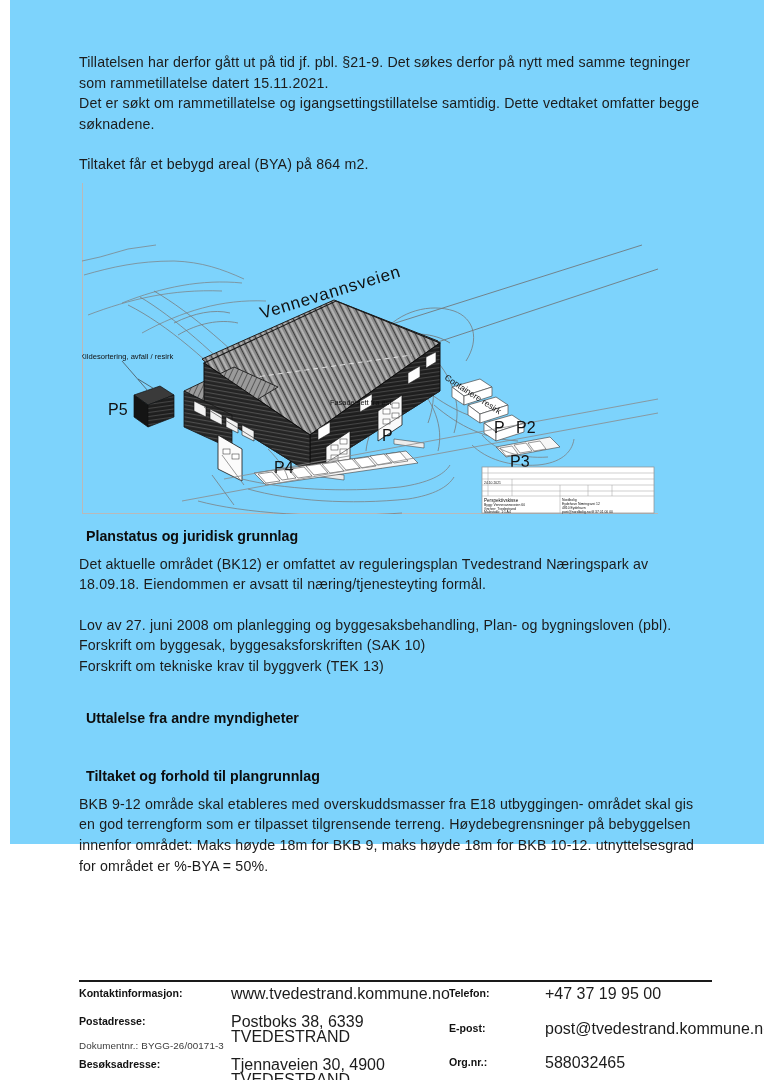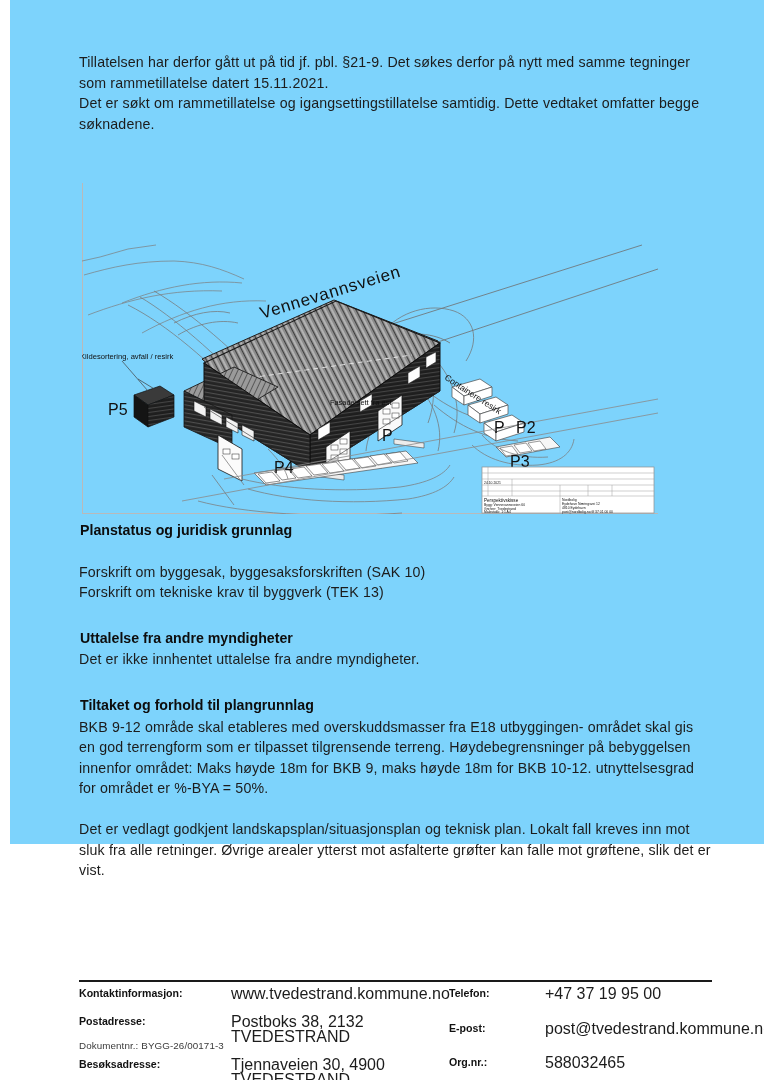--- a/index.html
+++ b/index.html
@@ -36,21 +36,21 @@
     margin: 0;
     font-size: 14.2px;
     line-height: 20.6px;
     letter-spacing: 0.01em;
     color: #1c1c1c;
   }
   .gap-md { height: 20px; }
   .gap-lg { height: 24px; }
 
   h2.section {
-    margin: 1px;
+    margin: 7px;
     font-size: 14.2px;
     line-height: 20.6px;
     font-weight: bold;
     color: #0d0d0d;
   }
 
   
   .drawing-wrap {
     position: absolute;
     left: 72px;
@@ -129,20 +129,21 @@
 </style>
 </head>
 <body>
 
 <div class="page">
 
   <div class="content">
     <p class="para">Tillatelsen har derfor gått ut på tid jf. pbl. §21-9. Det søkes derfor på nytt med samme tegninger som rammetillatelse datert 15.11.2021.</p>
     <p class="para">Det er søkt om rammetillatelse og igangsettingstillatelse samtidig. Dette vedtaket omfatter begge søknadene.</p>
     <div class="gap-md"></div>
+    <p class="para">Tiltaket får et bebygd areal (BYA) på 864 m2.</p>
   </div>
 
   <div class="drawing-wrap">
     <div class="drawing-frame-left"></div>
     <div class="drawing-frame-bottom"></div>
 
     <svg class="drawing-svg" width="576" height="331" viewBox="0 0 576 331">
       <defs>
         <pattern id="roofHatch" width="6" height="6" patternUnits="userSpaceOnUse" patternTransform="rotate(-27)">
           <rect width="6" height="6" fill="#8c8c8c"></rect>
@@ -359,48 +360,48 @@
         <text class="dlabel" x="480" y="322" font-size="3.4" fill="#555">Eydehavn Næringsvei 12</text>
         <text class="dlabel" x="480" y="326" font-size="3.4" fill="#555">4810 Eydehavn</text>
         <text class="dlabel" x="480" y="329.6" font-size="3.4" fill="#6a6a6a">post@nordbolig.no  tlf 37 01 00 00</text>
       </g>
     </svg>
   </div>
 
   <div class="content" style="top:519px;">
 
     <h2 class="section">Planstatus og juridisk grunnlag</h2>
+    <p class="para">Det aktuelle området (BK12) er omfattet av reguleringsplan Tvedestrand Næringspark av 18.09.18. Eiendommen er avsatt til næring/tjenesteyting formål.</p>
     <div class="gap-md"></div>
+    <p class="para">Lov av 27. juni 2008 om planlegging og byggesaksbehandling, Plan- og bygningsloven (pbl).</p>
     <p class="para">Forskrift om byggesak, byggesaksforskriften (SAK 10)</p>
     <p class="para">Forskrift om tekniske krav til byggverk (TEK 13)</p>
 
     <div class="gap-lg"></div>
 
     <h2 class="section">Uttalelse fra andre myndigheter</h2>
-    <p class="para">Det er ikke innhentet uttalelse fra andre myndigheter.</p>
 
     <div class="gap-lg"></div>
 
     <h2 class="section">Tiltaket og forhold til plangrunnlag</h2>
     <p class="para">BKB 9-12 område skal etableres med overskuddsmasser fra E18 utbyggingen- området skal gis en god terrengform som er tilpasset tilgrensende terreng. Høydebegrensninger på bebyggelsen innenfor området: Maks høyde 18m for BKB 9, maks høyde 18m for BKB 10-12. utnyttelsesgrad for området er %-BYA = 50%.</p>
     <div class="gap-md"></div>
-    <p class="para">Det er vedlagt godkjent landskapsplan/situasjonsplan og teknisk plan. Lokalt fall kreves inn mot sluk fra alle retninger. Øvrige arealer ytterst mot asfalterte grøfter kan falle mot grøftene, slik det er vist.</p>
     <div class="gap-md"></div>
     <div class="gap-md"></div>
   </div>
 
   <div class="footer-rule"></div>
 
   <div class="footer">
     <div class="footer-col-left">
       <div class="f-label">Kontaktinformasjon:</div>
       <div class="f-value">www.tvedestrand.kommune.no</div>
 
       <div class="f-label">Postadresse:</div>
-      <div class="f-value">Postboks 38, 2132 TVEDESTRAND</div>
+      <div class="f-value">Postboks 38, 6339 TVEDESTRAND</div>
 
       <div class="f-label">Besøksadresse:</div>
       <div class="f-value">Tjennaveien 30, 4900 TVEDESTRAND</div>
     </div>
 
     <div class="footer-col-right">
       <div class="f-label">Telefon:</div>
       <div class="f-value">+47 37 19 95 00</div>
 
       <div class="f-label">E-post:</div>

